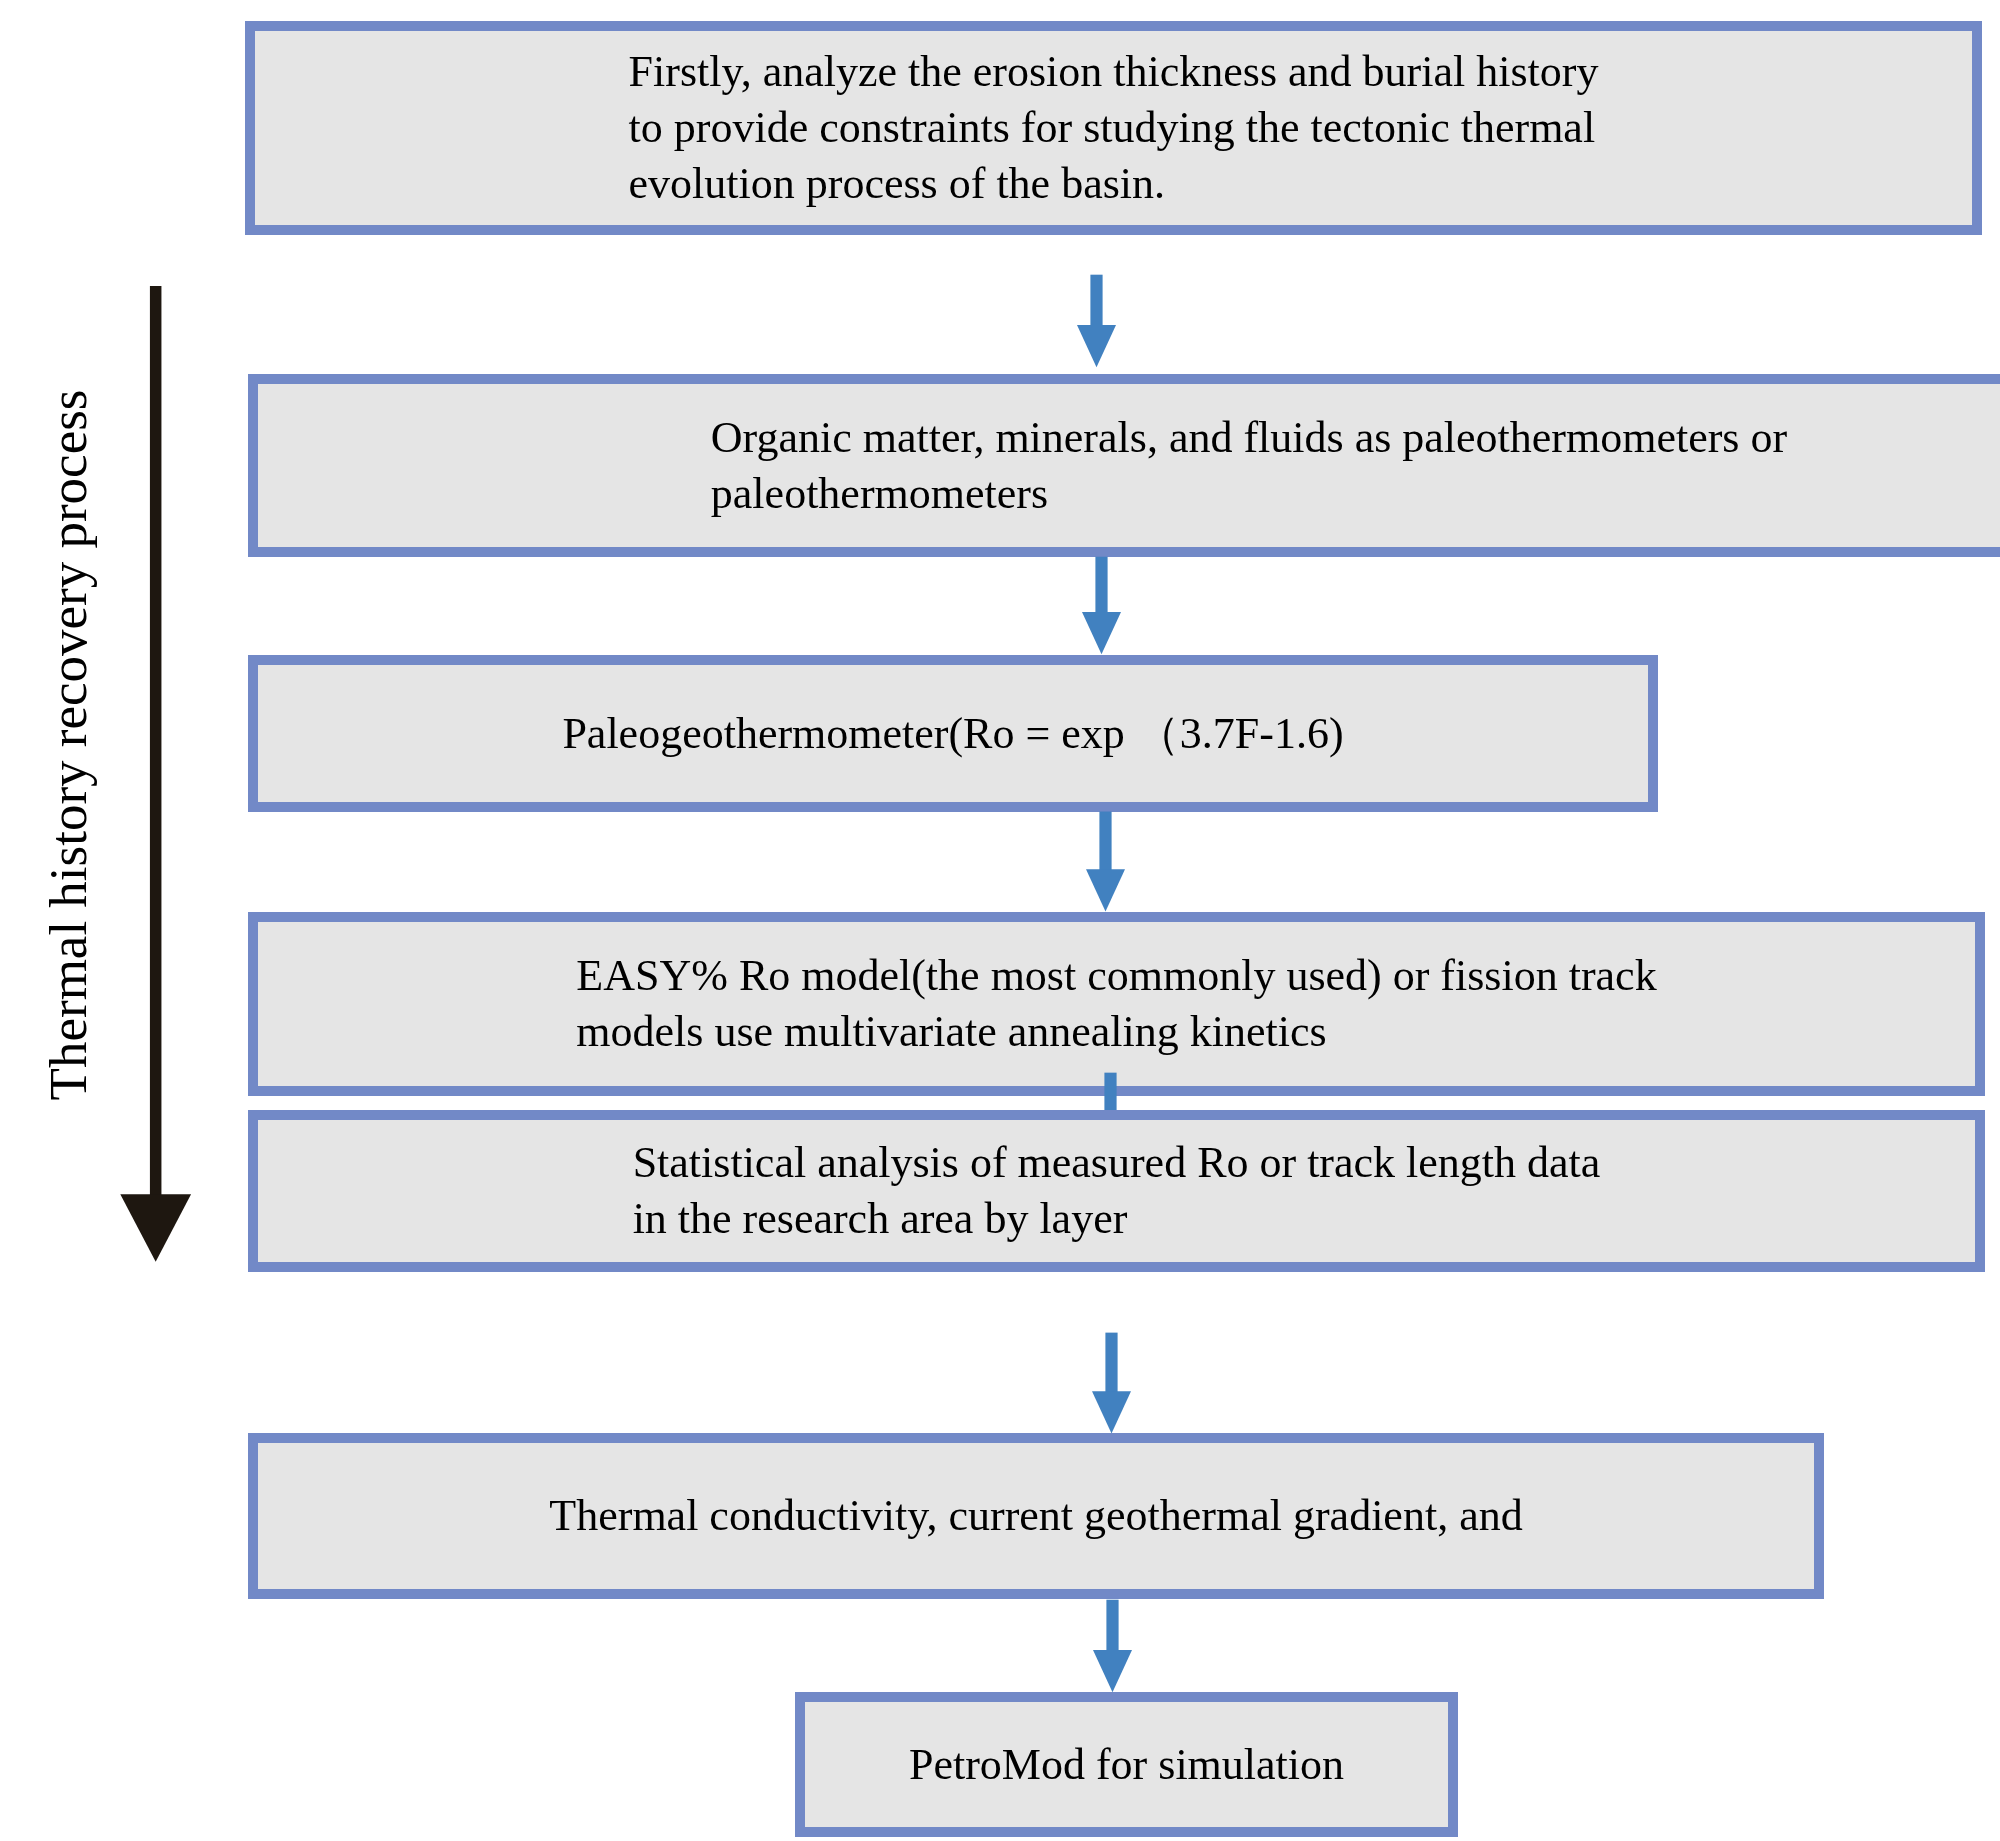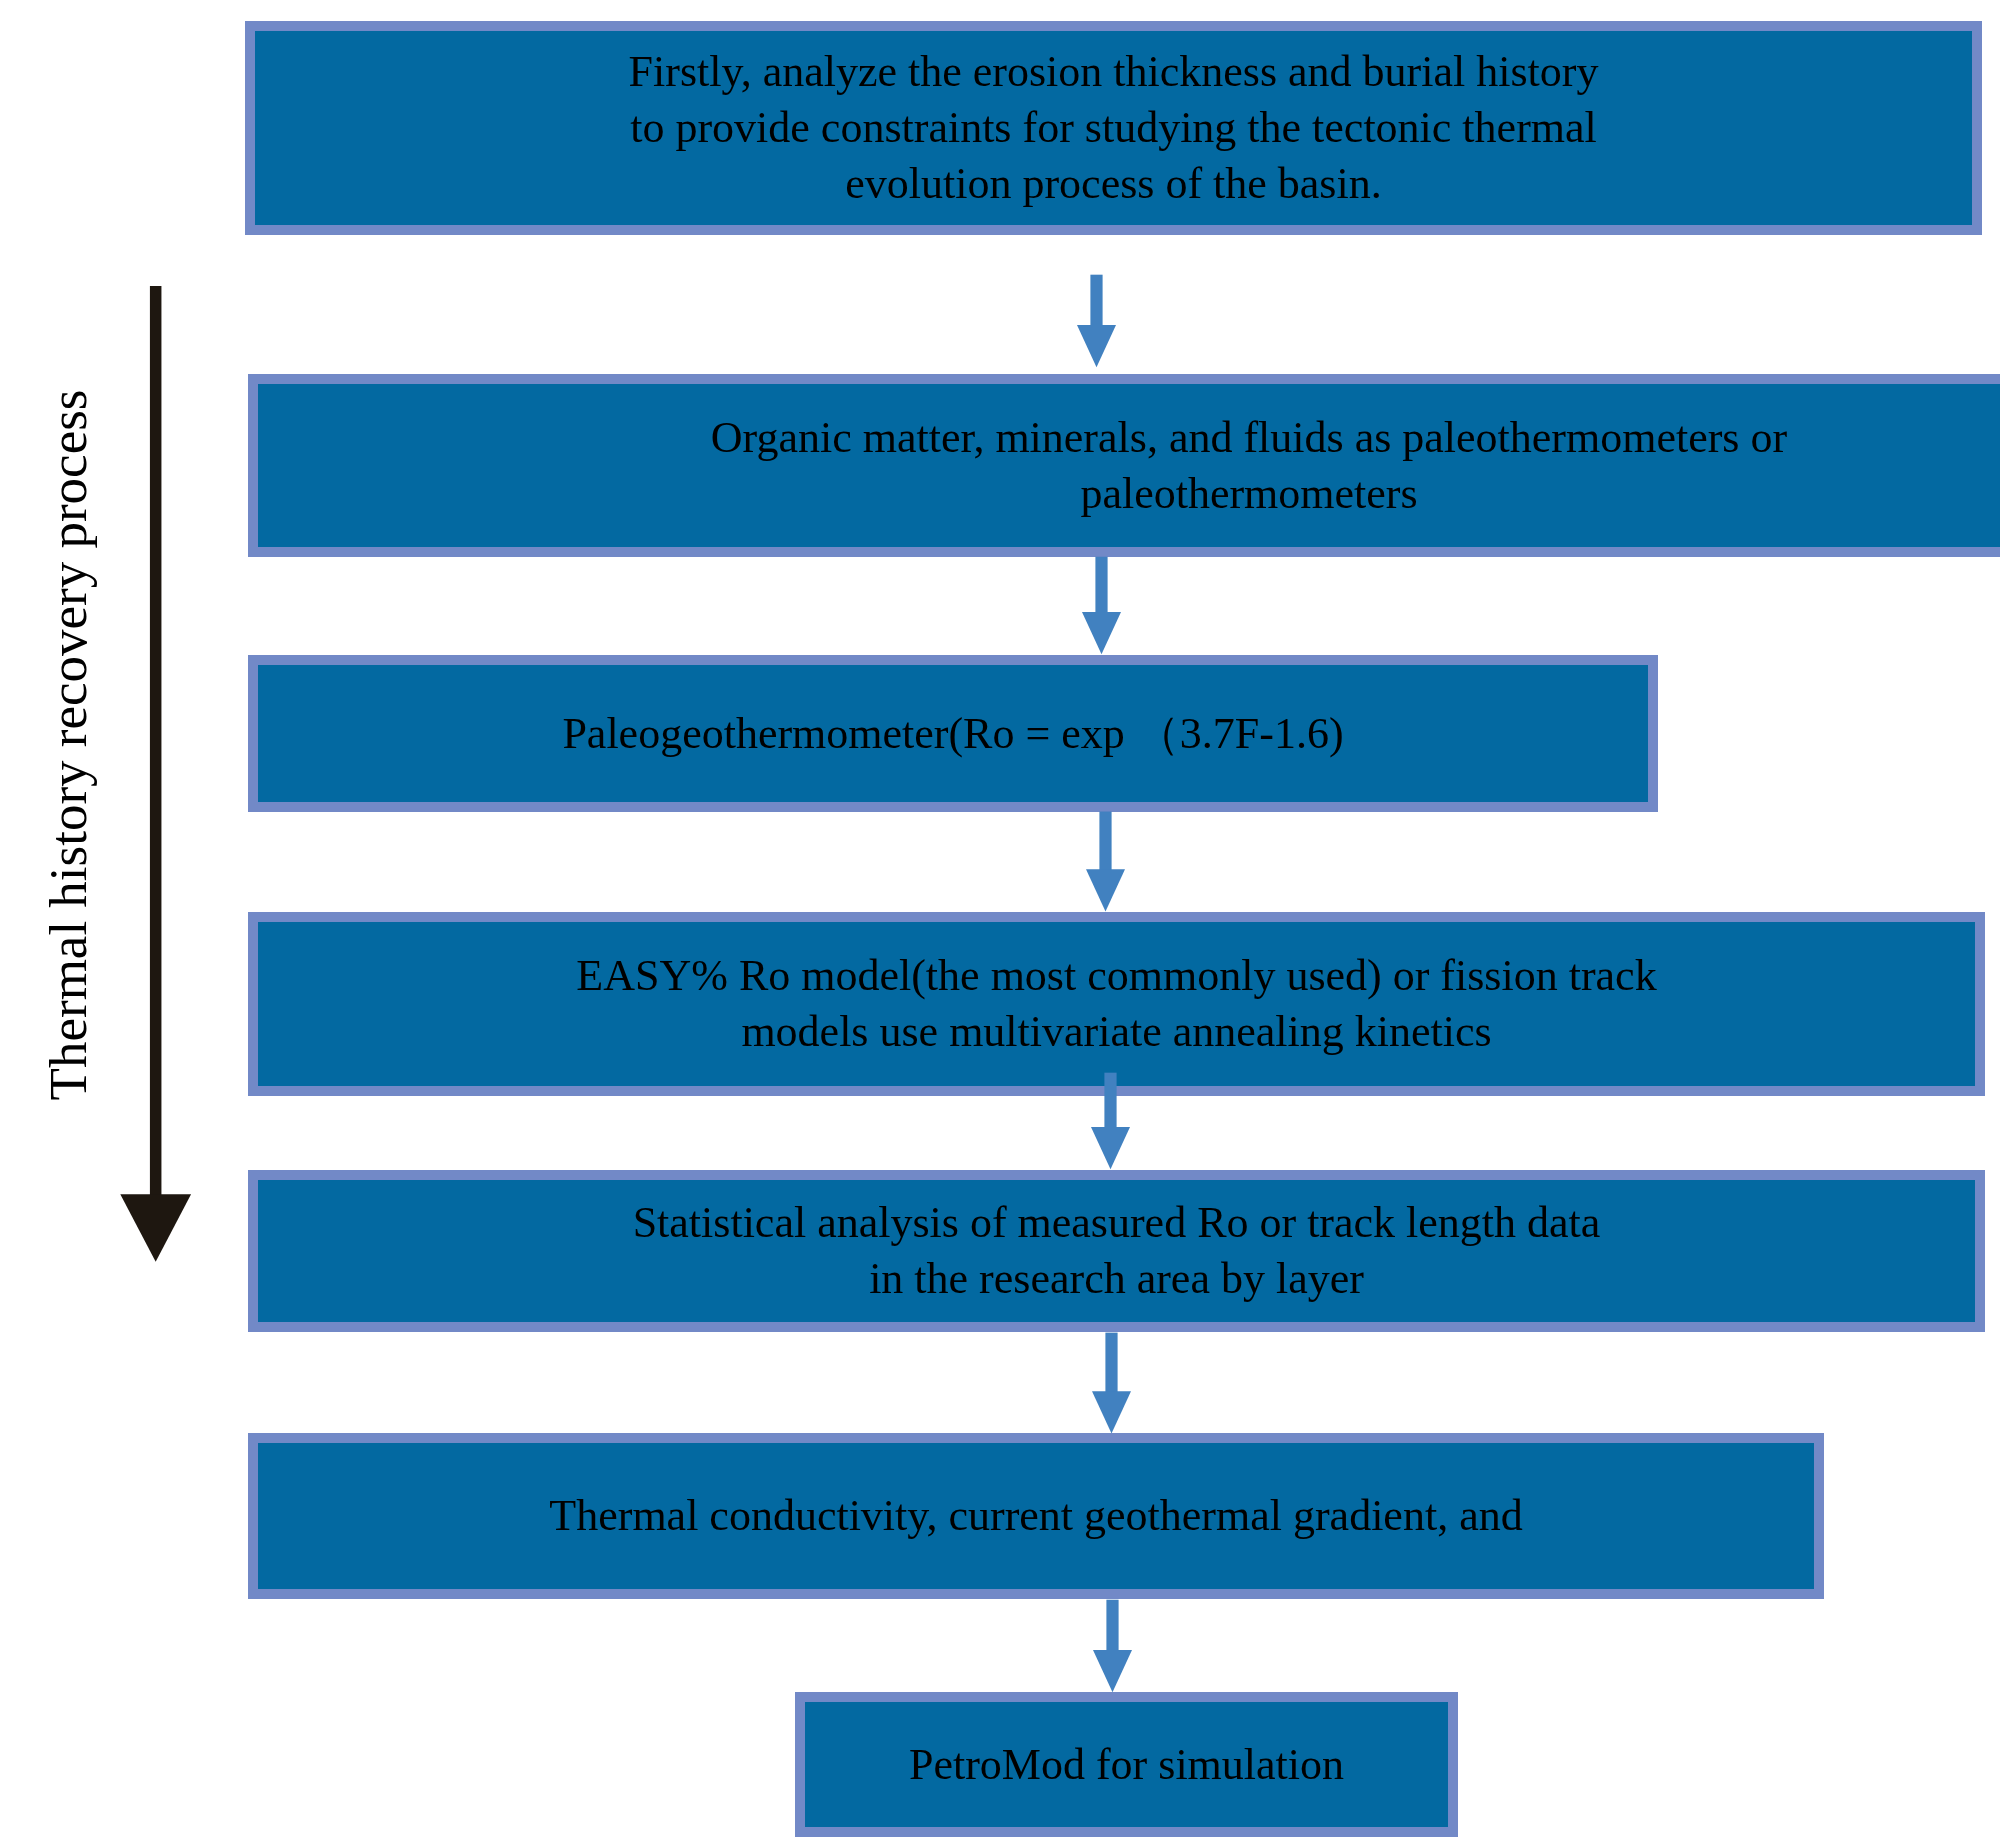--- a/index.html
+++ b/index.html
@@ -13,25 +13,25 @@
     height: 1841px;
     background: var(--bg, #ffffff);
     font-family: "Liberation Serif", serif;
     color: var(--text-color, #000000);
     overflow: hidden;
   }
   .flow-box {
     position: absolute;
     box-sizing: border-box;
     border: 10.7px solid var(--box-border, #7289c7);
-    background: #0369a1;
+    background: #e5e5e5;
     display: flex;
     align-items: center;
     justify-content: center;
-    text-align: center;
+    text-align: left;
     font-size: 44px;
     line-height: 1.27;
     color: var(--text-color, #000000);
   }
   .flow-box .line { display: block; white-space: nowrap; }
   .vlabel-wrap {
     position: absolute;
     left: 6.6px;
     top: 276px;
     width: 123px;
@@ -105,21 +105,21 @@
       <span class="line">EASY% Ro model(the most commonly used) or fission track</span>
       <span class="line">models use multivariate annealing kinetics</span>
     </div>
   </div>
 
   <svg class="arrow-svg blue-arrow" style="left:1091px; top:1072px;" width="39" height="98" viewBox="0 0 48 119">
     <rect x="16.5" y="0" width="15" height="71" fill="currentColor"></rect>
     <polygon points="0,67 48,67 24,119" fill="currentColor"></polygon>
   </svg>
 
-  <div class="flow-box" style="left:248px; top:1170px; width:1737px; height:162px;">
+  <div class="flow-box" style="left:248px; top:1110px; width:1737px; height:162px;">
     <div>
       <span class="line">Statistical analysis of measured Ro or track length data</span>
       <span class="line">in the research area by layer</span>
     </div>
   </div>
 
   <svg class="arrow-svg blue-arrow" style="left:1092px; top:1332px;" width="39" height="102" viewBox="0 0 48 124">
     <rect x="16.5" y="0" width="15" height="76" fill="currentColor"></rect>
     <polygon points="0,72 48,72 24,124" fill="currentColor"></polygon>
   </svg>

